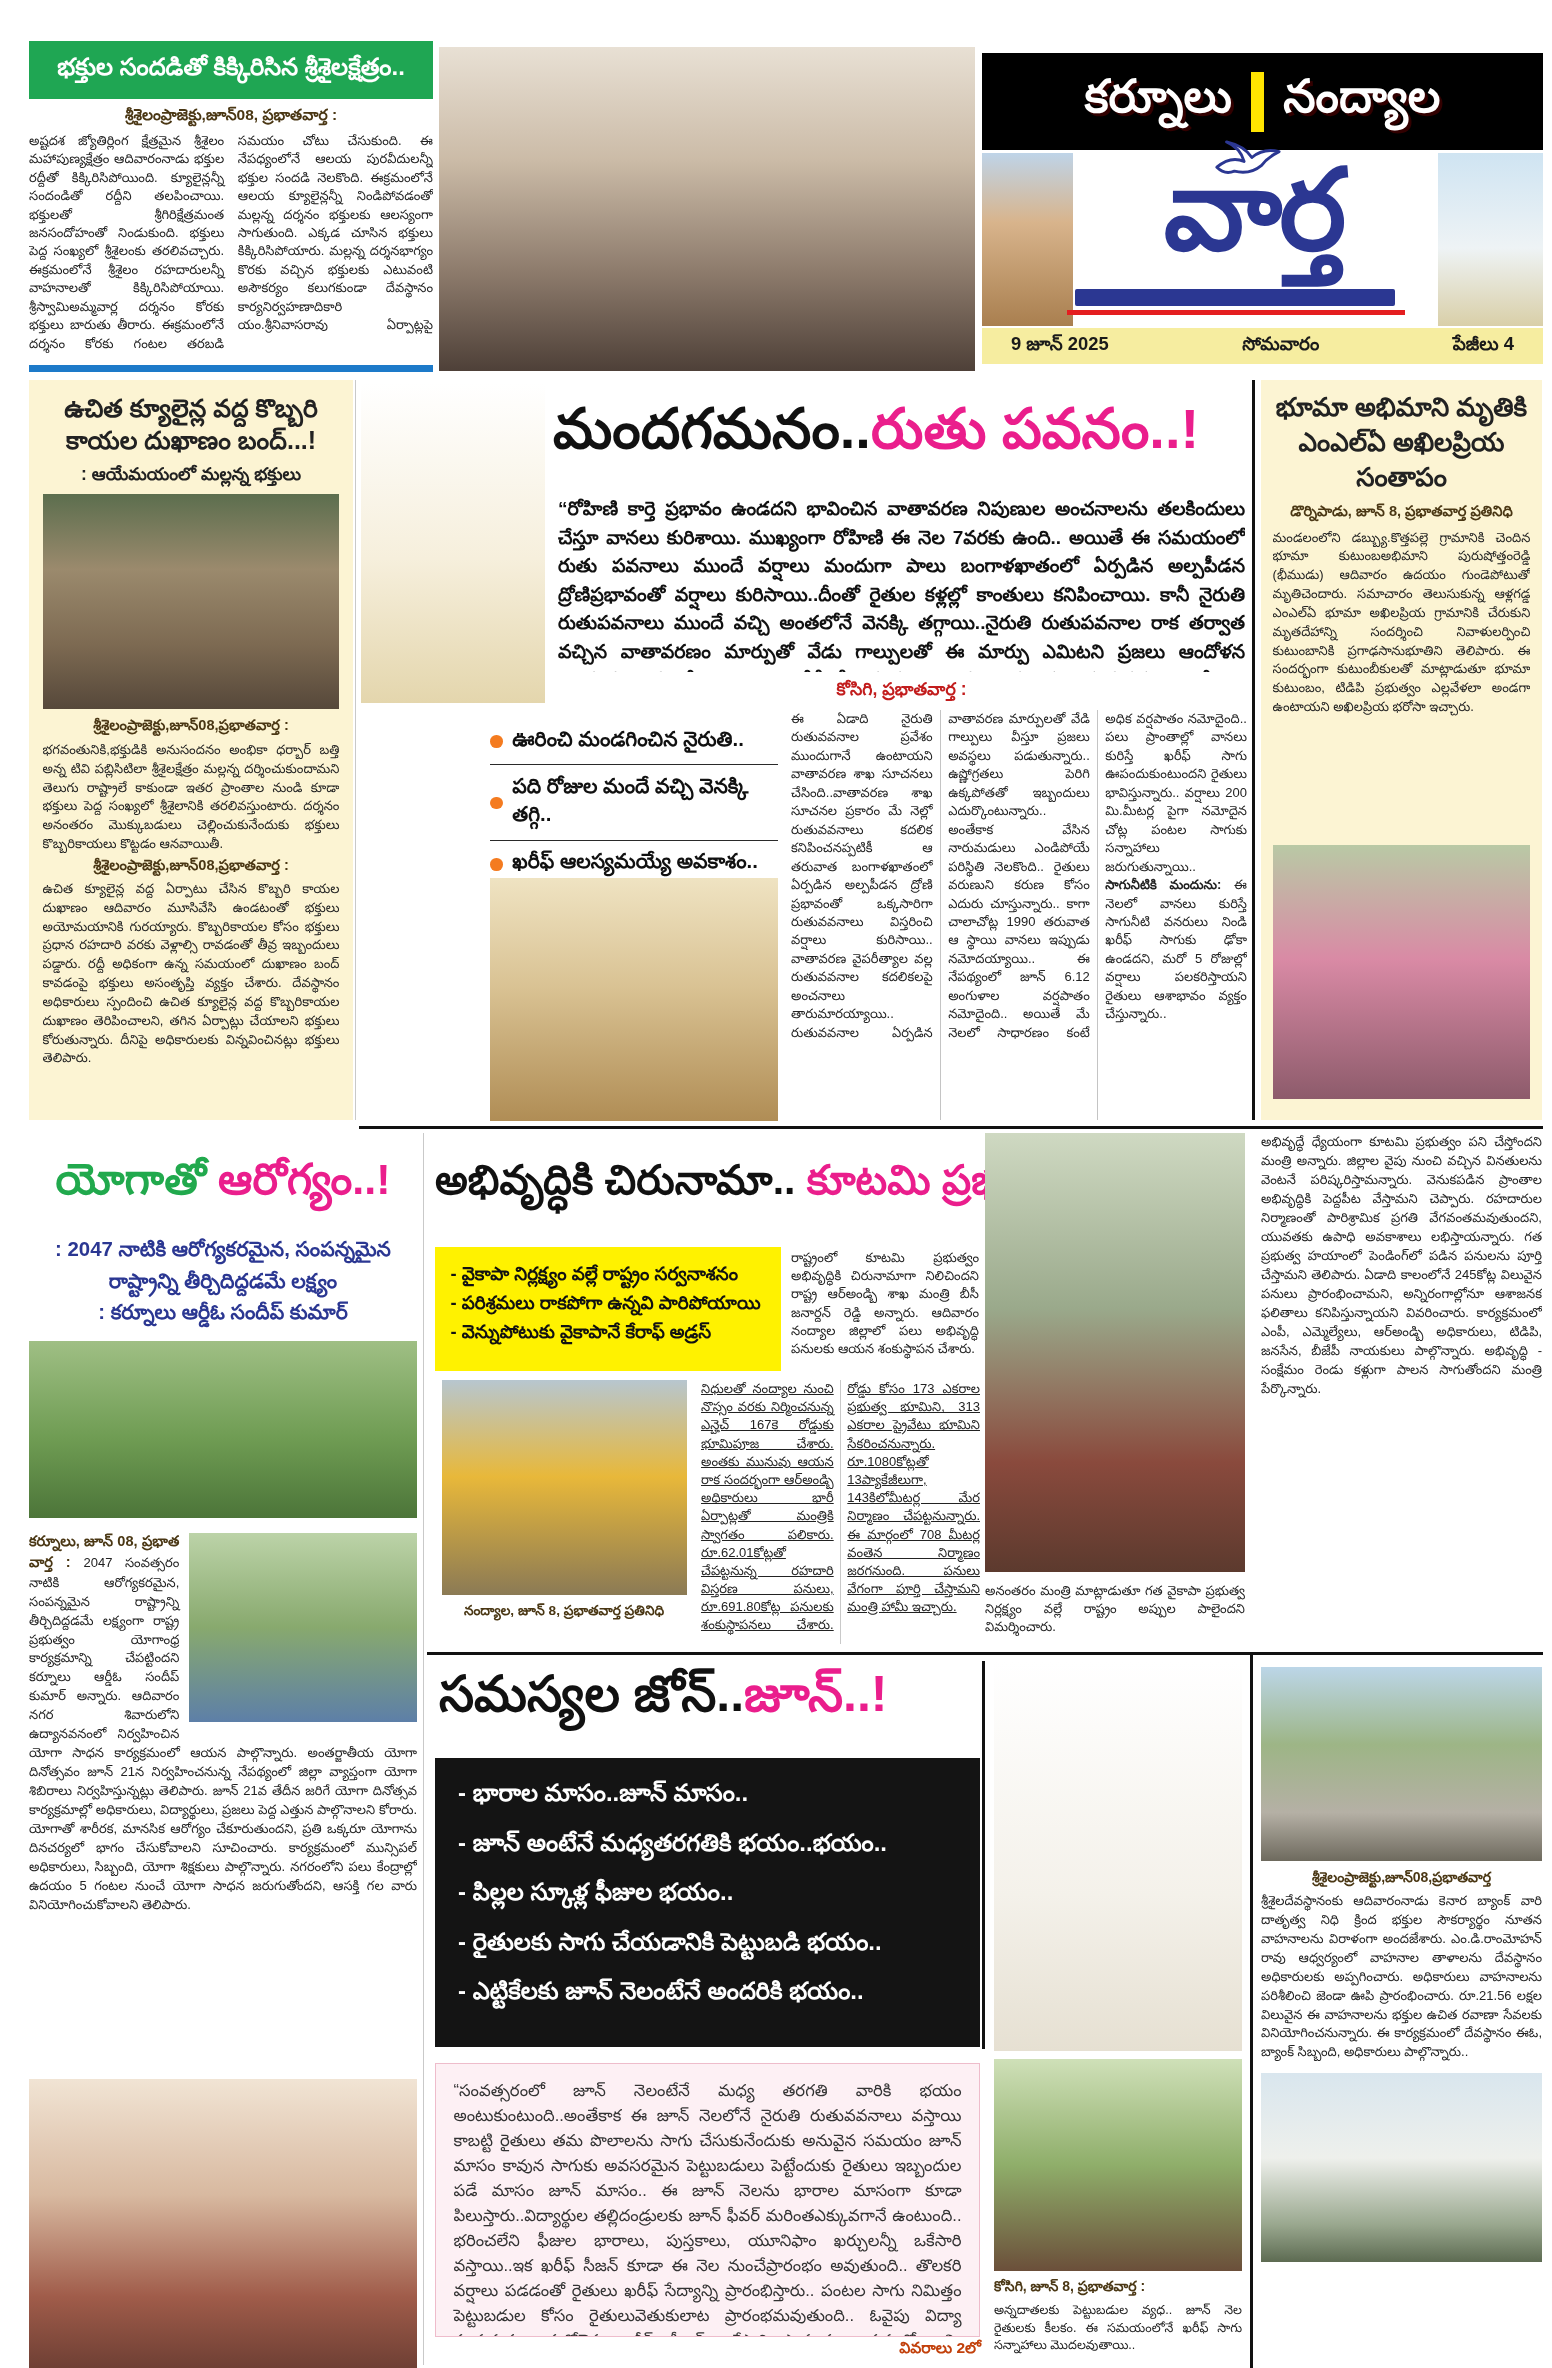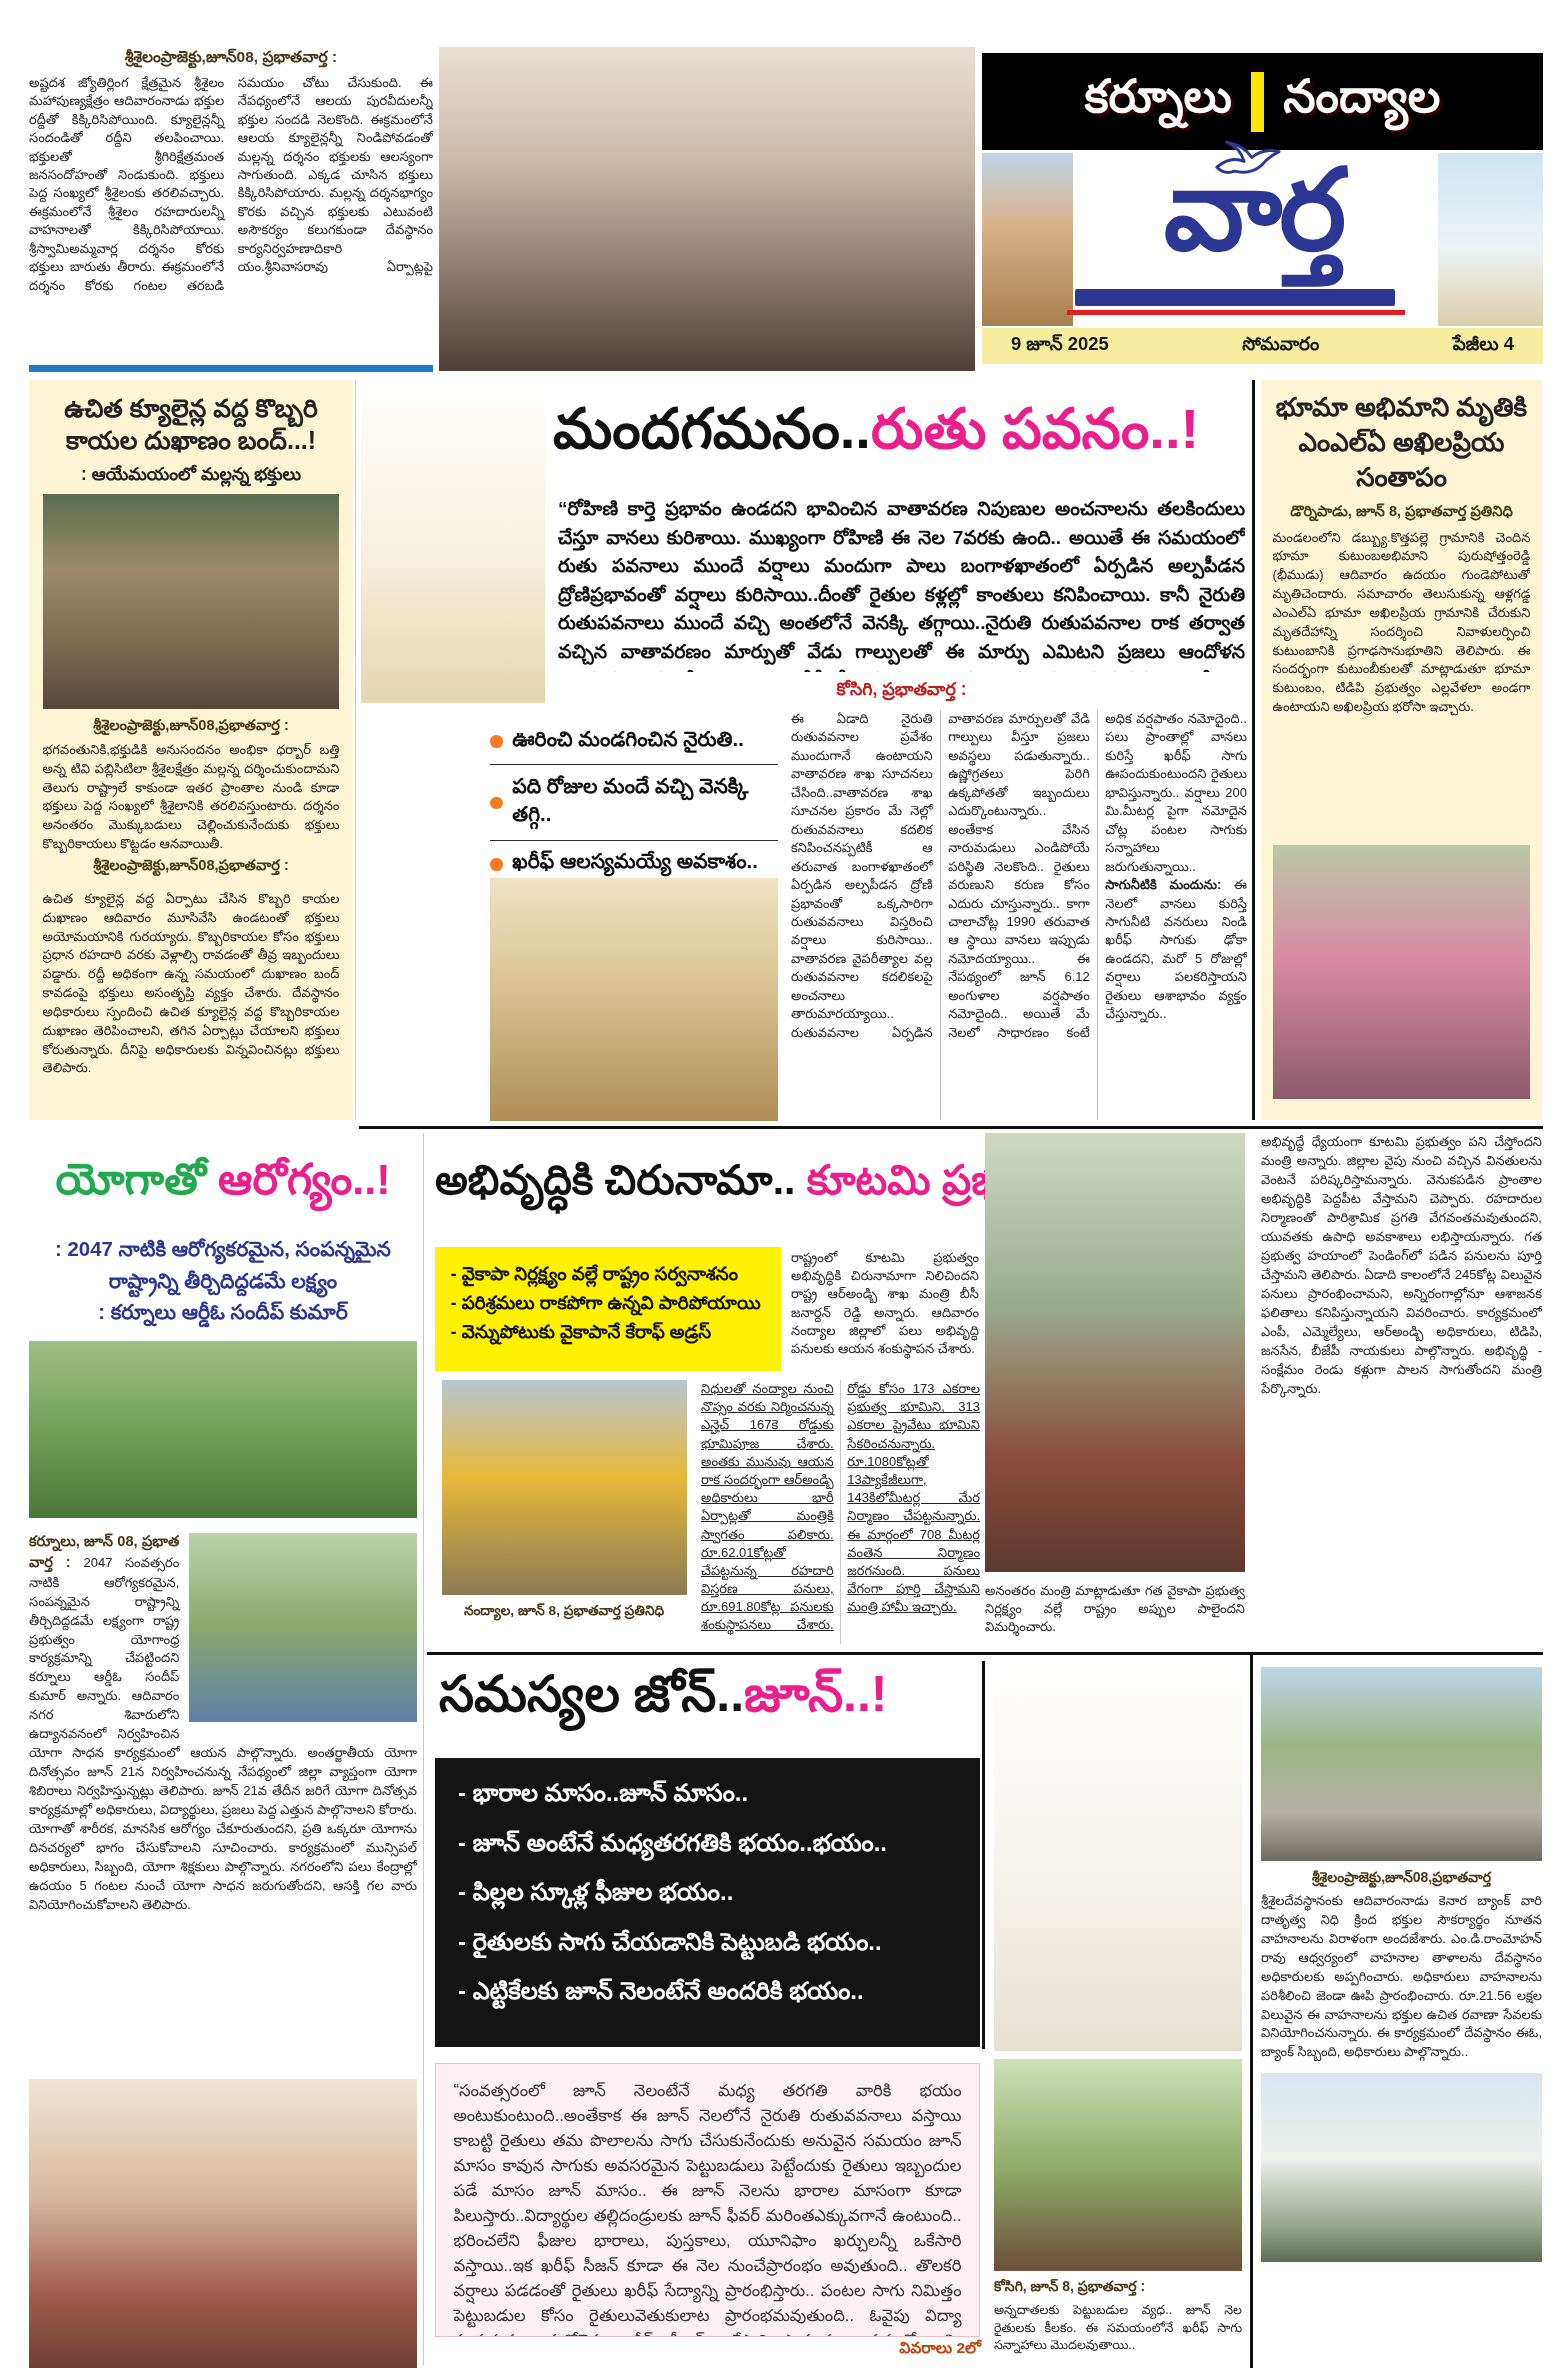--- a/index.html
+++ b/index.html
@@ -49,21 +49,21 @@
     font-weight:700;font-size:18.4px;color:#1a1a1a;}
 
   
   .art2{left:29px;top:380px;width:324px;height:740px;background:#fcf4d3;padding:11.6px 13.6px;}
   .art2-head{font-weight:700;font-size:25px;line-height:1.3;color:#222;}
   .art2-sub{font-weight:700;font-size:17.5px;margin:7.8px 0 5.8px;}
   .art2-photo{width:100%;height:215px;margin:3.9px 0 7.8px;
     background:linear-gradient(180deg,#5c6e4e 0%,#9b8a6d 35%,#7d6a52 70%,#56483a 100%);}
   .art2-date{font-weight:700;font-size:14.6px;color:#4a3714;}
   .art2-body1{font-size:13px;line-height:1.45;height:116px;margin-top:3.9px;}
-  .art2-body2{font-size:13px;line-height:1.45;height:231px;margin-top:13px;}
+  .art2-body2{font-size:13px;line-height:1.45;height:231px;margin-top:3px;}
 
   
   .farmer-cartoon{left:361px;top:383px;width:184px;height:320px;
     background:linear-gradient(180deg,#ffffff 0%,#f6efdc 55%,#e4d6ad 100%);}
   .main-head{left:553px;top:390px;width:695px;height:93px;white-space:nowrap;
     font-size:56px;font-weight:800;line-height:1.4;}
   .main-head .hk{color:#111;}
   .main-head .hp{color:#ea1e8c;}
   .main-intro{left:558px;top:495px;width:687px;height:177px;
     font-size:19px;font-weight:600;line-height:1.5;color:#111;}
@@ -147,20 +147,21 @@
   .veh-body{font-size:13px;line-height:1.45;height:175px;}
   .veh-photo2{width:100%;height:189px;margin-top:5.8px;
     background:linear-gradient(180deg,#d9e6ee 0%,#eef0ec 45%,#9aa88f 80%,#5d6b52 100%);}
 </style>
 </head>
 <body>
 
 <div class="page">
 
   <div class="abs art1">
+    <div class="art1-head">భక్తుల సందడితో కిక్కిరిసిన శ్రీశైలక్షేత్రం..</div>
     <div class="art1-date ctr">శ్రీశైలంప్రాజెక్టు,జూన్08, ప్రభాతవార్త :</div>
     <div class="art1-body jc ovh">అష్టదశ జ్యోతిర్లింగ క్షేత్రమైన శ్రీశైలం మహాపుణ్యక్షేత్రం ఆదివారంనాడు భక్తుల రద్దీతో కిక్కిరిసిపోయింది. క్యూలైన్లన్నీ సందండితో రద్దీని తలపించాయి. భక్తులతో శ్రీగిరిక్షేత్రమంత జనసందోహంతో నిండుకుంది. భక్తులు పెద్ద సంఖ్యలో శ్రీశైలంకు తరలివచ్చారు. ఈక్రమంలోనే శ్రీశైలం రహదారులన్నీ వాహనాలతో కిక్కిరిసిపోయాయి. శ్రీస్వామిఅమ్మవార్ల దర్శనం కోరకు భక్తులు బారుతు తీరారు. ఈక్రమంలోనే దర్శనం కోరకు గంటల తరబడి సమయం చోటు చేసుకుంది. ఈ నేపధ్యంలోనే ఆలయ పురవీదులన్నీ భక్తుల సందడి నెలకొంది. ఈక్రమంలోనే ఆలయ క్యూలైన్లన్నీ నిండిపోవడంతో మల్లన్న దర్శనం భక్తులకు ఆలస్యంగా సాగుతుంది. ఎక్కడ చూసిన భక్తులు కిక్కిరిసిపోయారు. మల్లన్న దర్శనభాగ్యం కొరకు వచ్చిన భక్తులకు ఎటువంటి అసౌకర్యం కలుగకుండా దేవస్థానం కార్యనిర్వహణాదికారి యం.శ్రీనివాసరావు ఏర్పాట్లపై అధికారులను ఎప్పటికప్పుడు అడిగితెలుసుకున్నారు.</div>
   </div>
   <div class="abs sep-blue"></div>
 
   <div class="abs temple-photo photo"></div>
 
   <div class="abs mast-banner">
     <span class="mast-region">కర్నూలు</span>
     <span class="mast-divider"></span>

